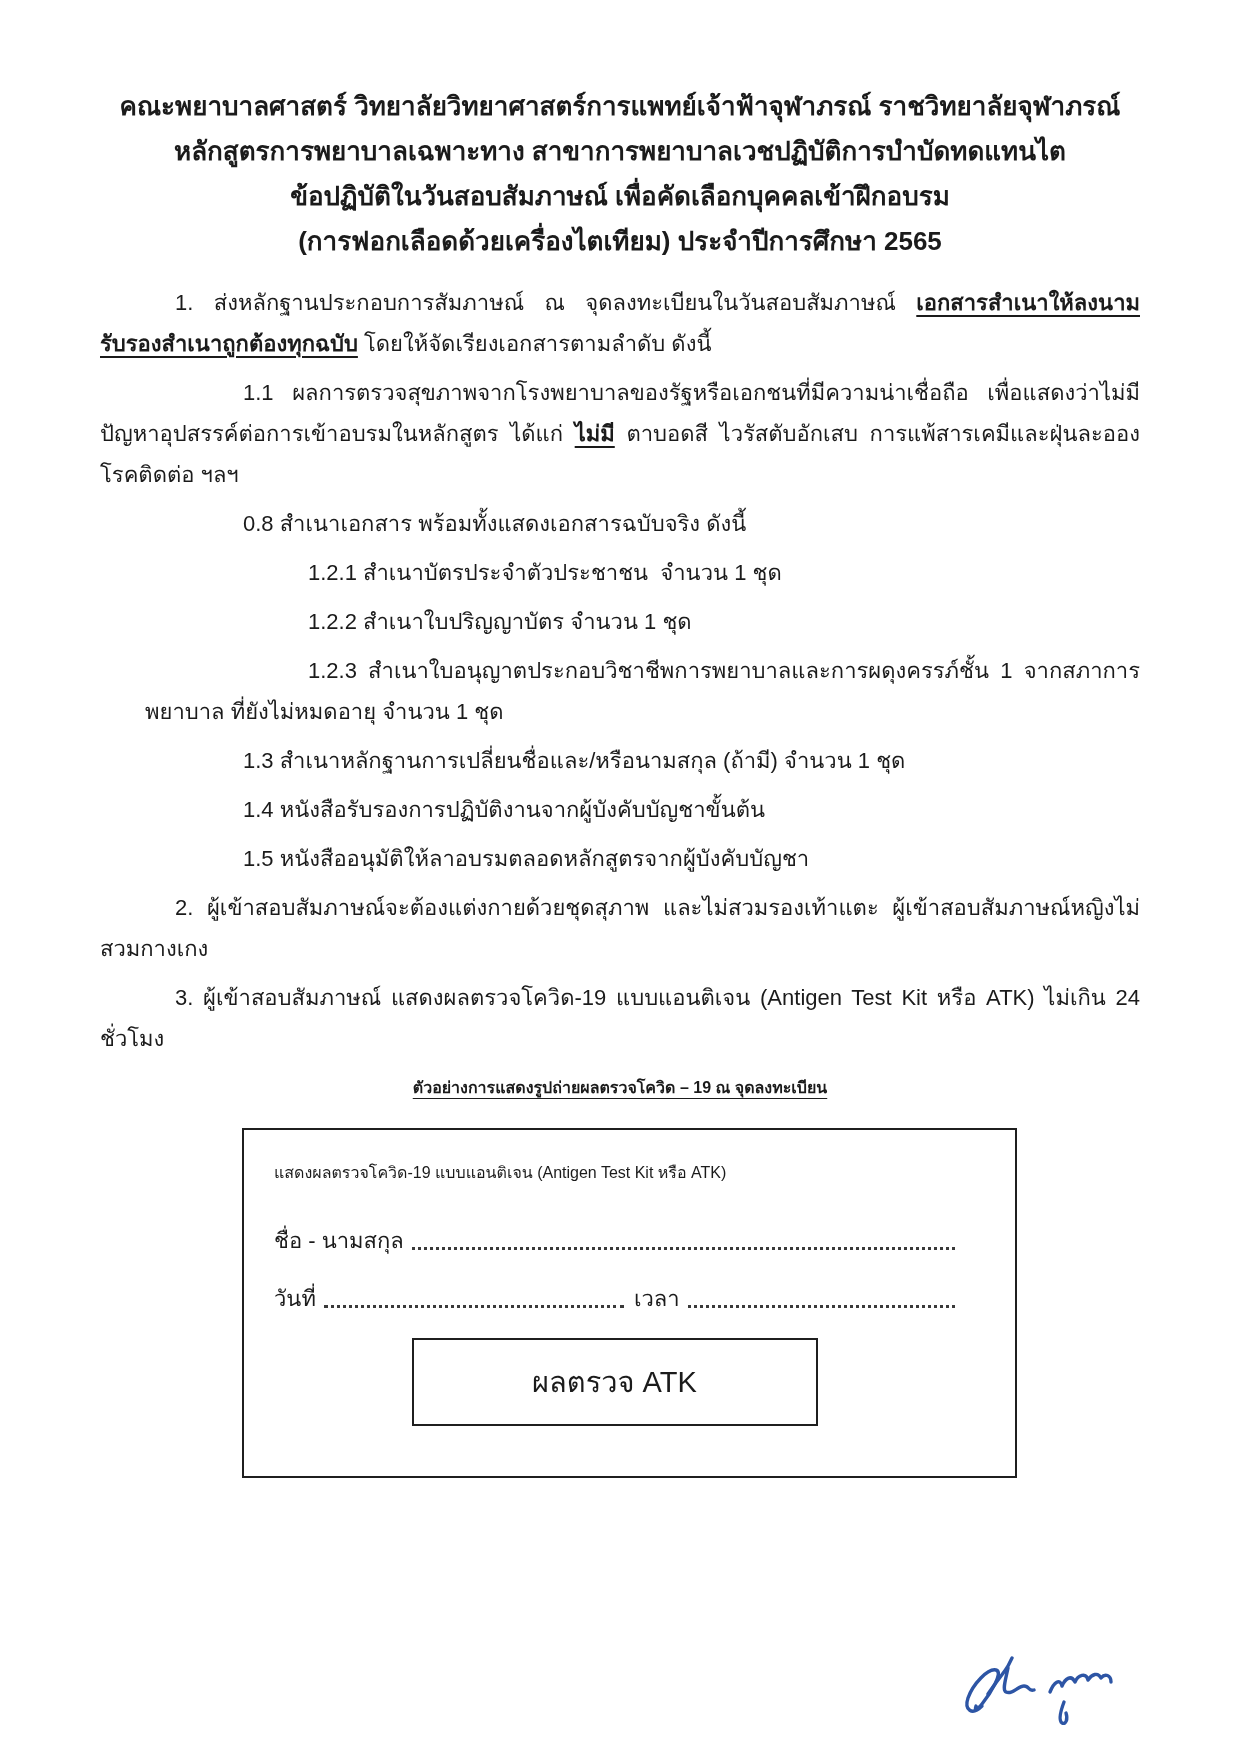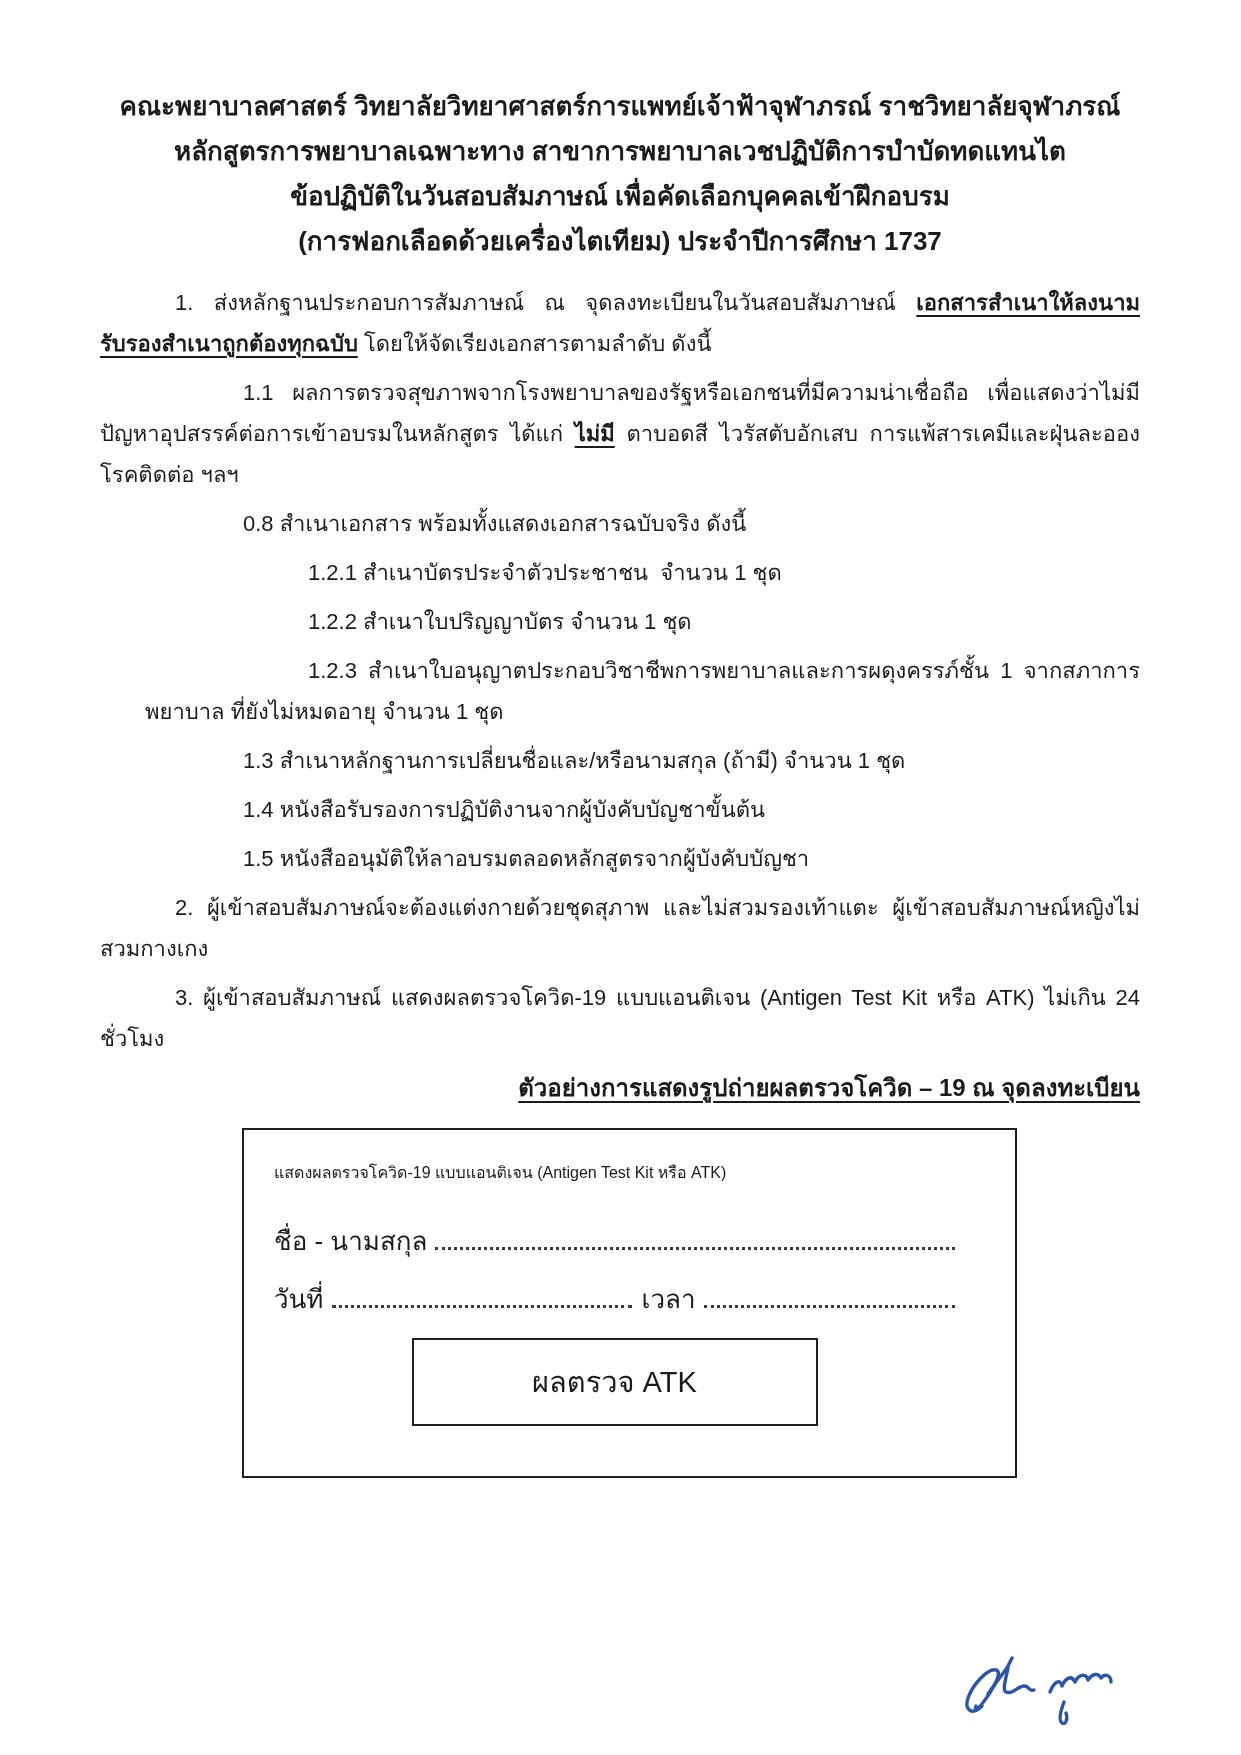--- a/index.html
+++ b/index.html
@@ -26,43 +26,43 @@
     line-height: 41px;
     margin: 0 0 8px 0;
     text-align: justify;
   }
   .indent1 { text-indent: 75px; }
   .indent2 { text-indent: 143px; }
   .indent3 { text-indent: 208px; }
   .indent3-wrap { padding-left: 45px; text-indent: 163px; }
   .bu { font-weight: bold; text-decoration: underline; text-underline-offset: 5px; }
   .heading {
-    font-size: 24px;
+    font-size: 16px;
     line-height: 41px;
     font-weight: bold;
     text-decoration: underline;
     text-underline-offset: 5px;
     margin: 2px 0 0 0;
-    text-align: right;
+    text-align: center;
   }
   .atk-box {
     box-sizing: border-box;
     margin: 20px 0 0 142px;
     width: 775px;
     height: 350px;
     border: 2px solid #1f1f1f;
     padding: 14px 60px 0 30px;
     background: #ffffff;
   }
   .box-title { font-size: 16px; line-height: 58px; margin: 0; white-space: nowrap; }
   .dot-row {
     display: flex;
     align-items: flex-end;
     height: 58px;
-    font-size: 26px;
+    font-size: 22px;
   }
   .row-lbl { line-height: 38px; white-space: nowrap; }
   .leader {
     height: 0;
     border-bottom: 3px dotted #3a3a3a;
     margin: 0 0 10px 8px;
   }
   .leader.grow { flex: 1; }
   .leader.fixed { width: 300px; }
   .inner-box {
@@ -90,21 +90,21 @@
 </head>
 <body>
 
 <div class="page">
   <div class="content">
 
     <header>
       <div class="title-line">คณะพยาบาลศาสตร์ วิทยาลัยวิทยาศาสตร์การแพทย์เจ้าฟ้าจุฬาภรณ์ ราชวิทยาลัยจุฬาภรณ์</div>
       <div class="title-line">หลักสูตรการพยาบาลเฉพาะทาง สาขาการพยาบาลเวชปฏิบัติการบำบัดทดแทนไต</div>
       <div class="title-line">ข้อปฏิบัติในวันสอบสัมภาษณ์ เพื่อคัดเลือกบุคคลเข้าฝึกอบรม</div>
-      <div class="title-line">(การฟอกเลือดด้วยเครื่องไตเทียม) ประจำปีการศึกษา 1737</div>
+      <div class="title-line">(การฟอกเลือดด้วยเครื่องไตเทียม) ประจำปีการศึกษา 2565</div>
     </header>
 
     <main class="body-block">
 
       <p class="para indent1"><span>1. ส่งหลักฐานประกอบการสัมภาษณ์ ณ จุดลงทะเบียนในวันสอบสัมภาษณ์ </span><span class="bu">เอกสารสำเนาให้ลงนามรับรองสำเนาถูกต้องทุกฉบับ</span><span> โดยให้จัดเรียงเอกสารตามลำดับ ดังนี้</span></p>
 
       <p class="para indent2"><span>1.1 ผลการตรวจสุขภาพจากโรงพยาบาลของรัฐหรือเอกชนที่มีความน่าเชื่อถือ เพื่อแสดงว่าไม่มีปัญหาอุปสรรค์ต่อการเข้าอบรมในหลักสูตร ได้แก่ </span><span class="bu">ไม่มี</span><span> ตาบอดสี ไวรัสตับอักเสบ การแพ้สารเคมีและฝุ่นละออง โรคติดต่อ ฯลฯ</span></p>
 
       <p class="para indent2">0.8 สำเนาเอกสาร พร้อมทั้งแสดงเอกสารฉบับจริง ดังนี้</p>
       <p class="para indent3">1.2.1 สำเนาบัตรประจำตัวประชาชน &nbsp;จำนวน 1 ชุด</p>

